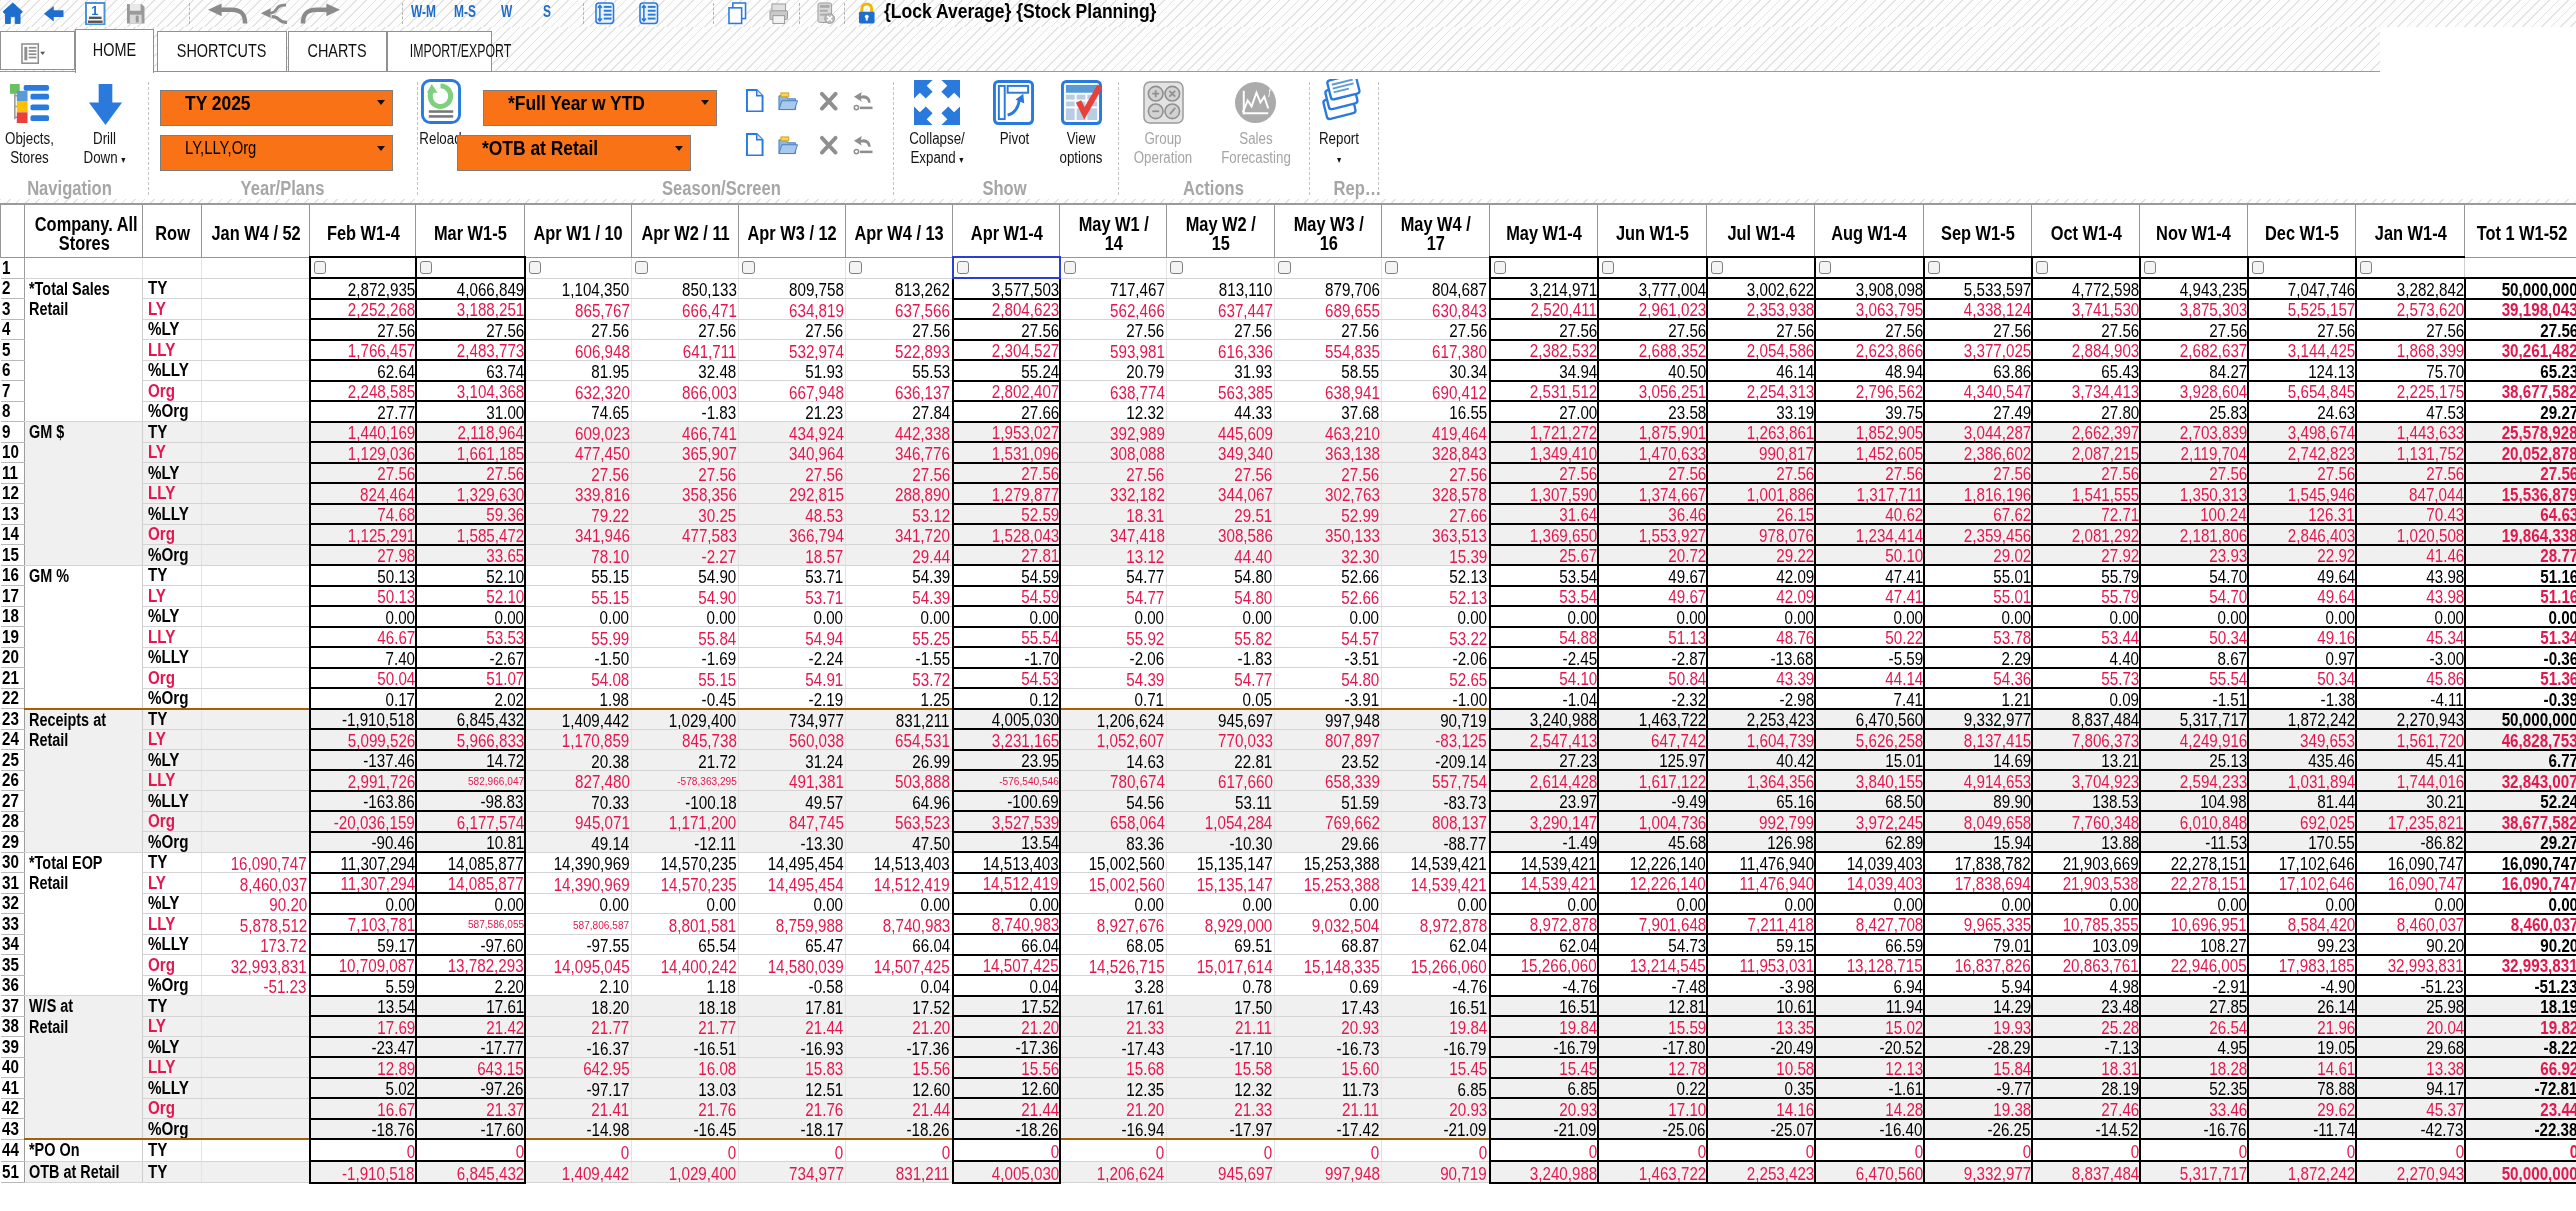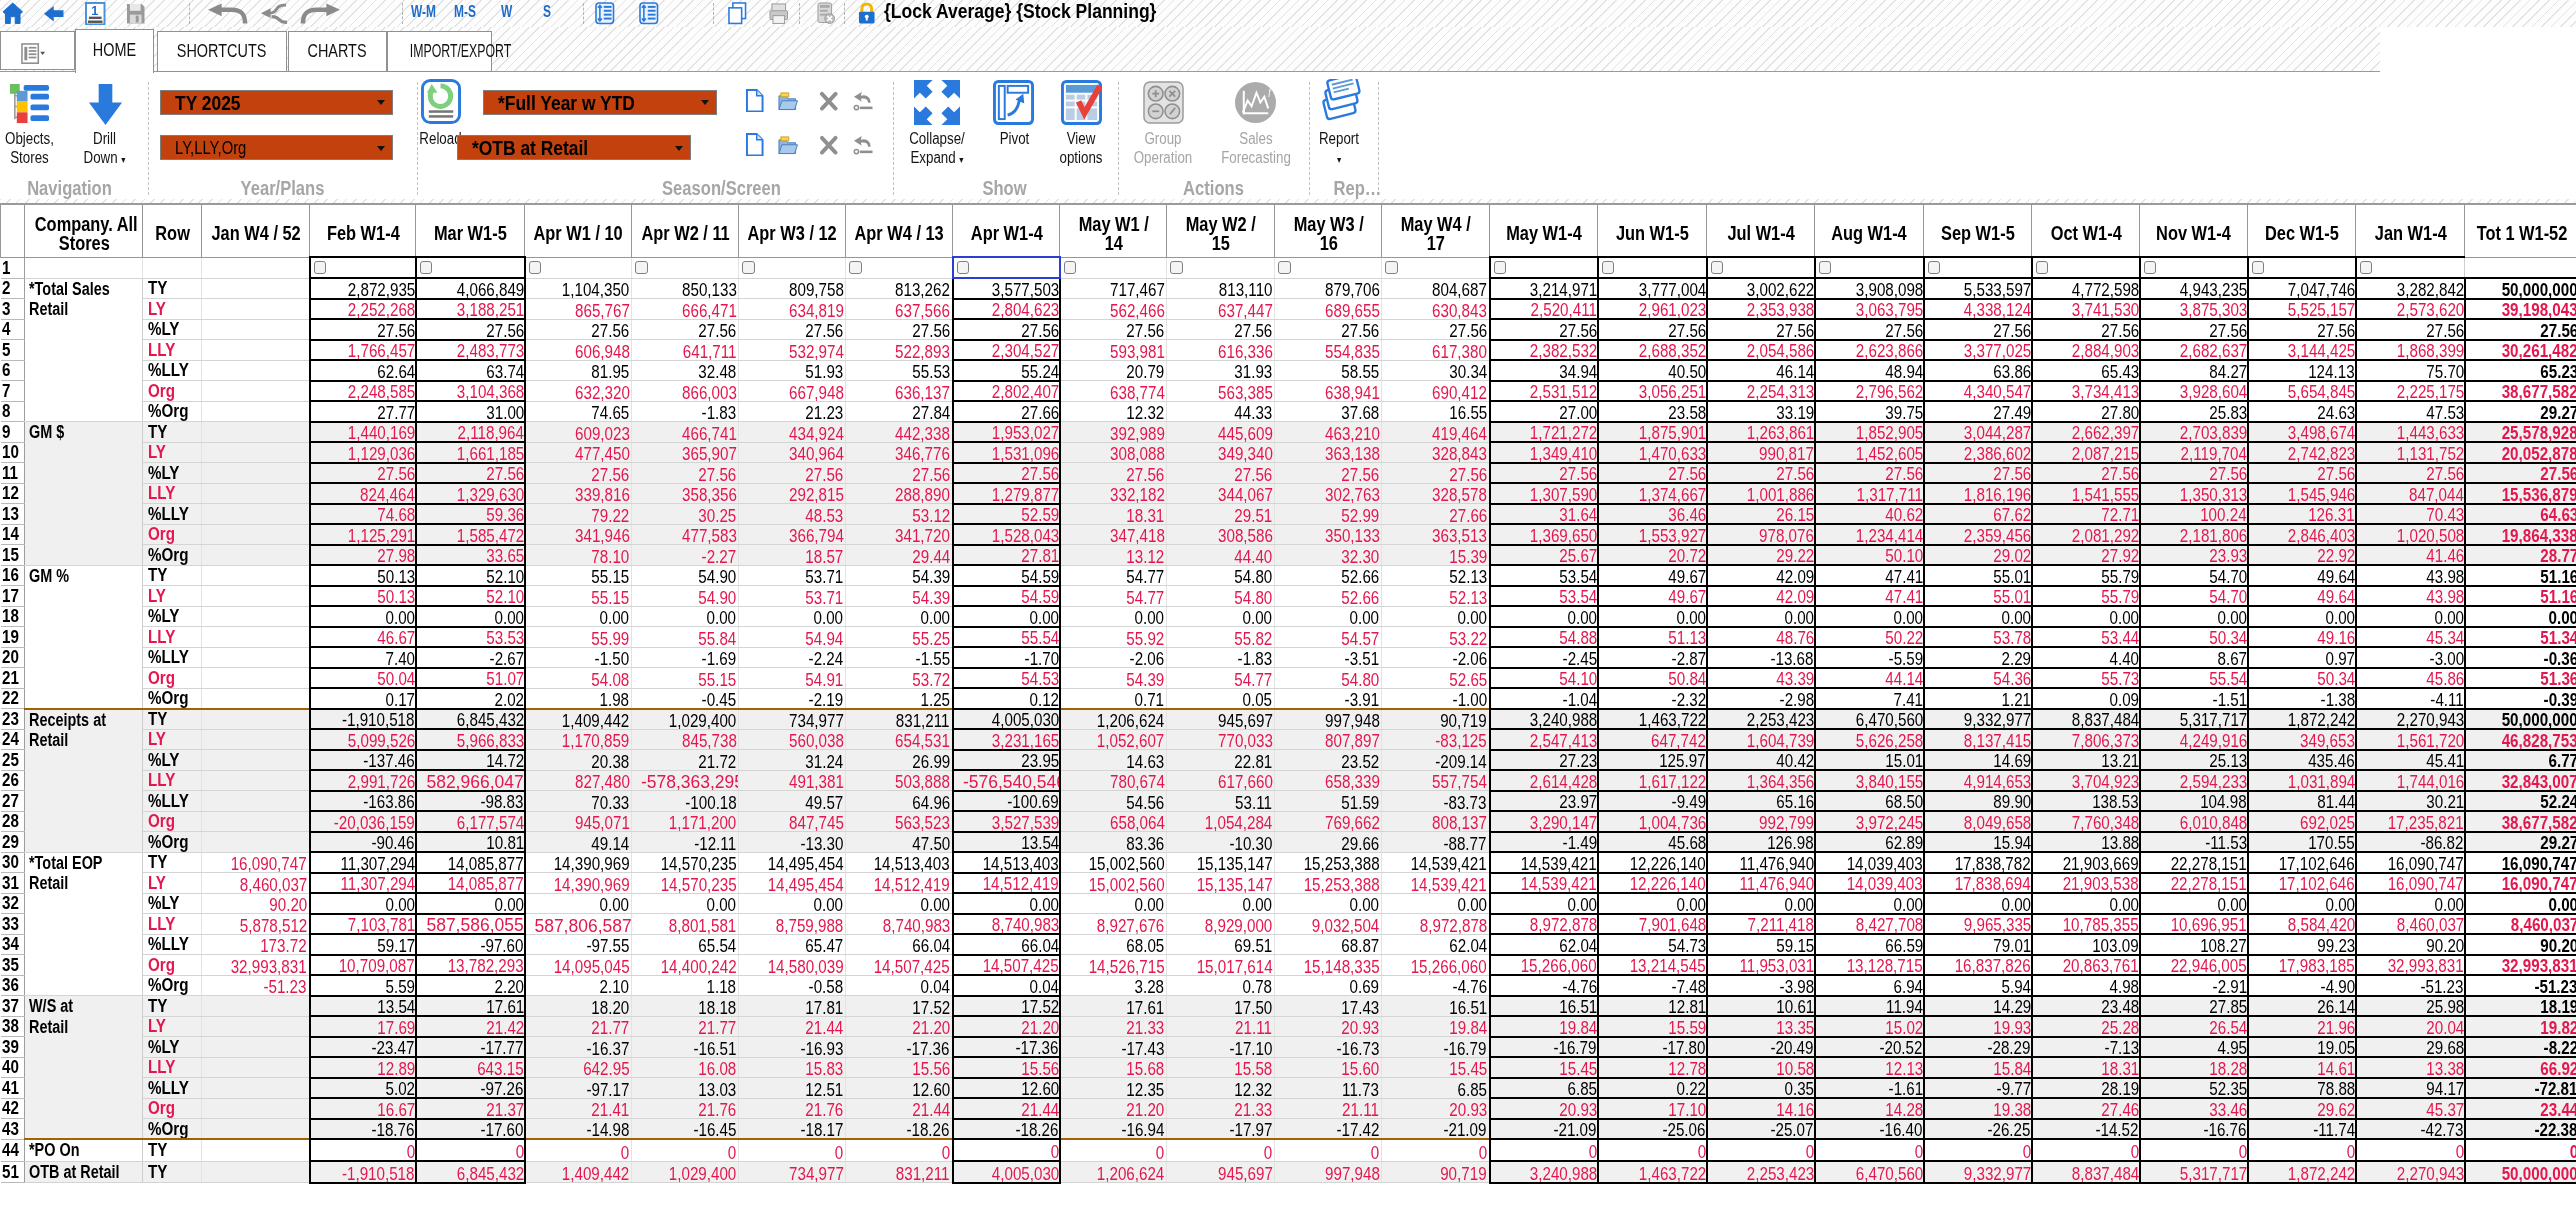--- a/index.html
+++ b/index.html
@@ -19,21 +19,21 @@
 .tab span{display:inline-block;transform:scaleX(0.82);transform-origin:50% 50%}
 .tab.active{top:2px;height:44px;border-bottom:none;z-index:2;line-height:41px}
 #menubox{position:absolute;left:0;top:3.9px;width:75px;height:39px;background:#fff;border:1px solid #919191}
 
 #ribbon{position:absolute;left:0;top:77px;width:2576px;height:122px;background:#fff}
 #ribbonhatch{position:absolute;left:0;top:199px;width:2576px;height:5.9px;border-bottom:1px solid #cfcfcf}
 .gsep{position:absolute;top:4.9px;height:113px;width:0;border-left:1px dashed #c3c3c3}
 .glabel{position:absolute;top:100px;width:195px;text-align:center;font-weight:bold;font-size:19.5px;color:#a6a6a6;transform:scaleX(0.85)}
 .cap{position:absolute;font-size:15.6px;color:#141414;text-align:center;line-height:18.5px;white-space:nowrap;transform:scaleX(0.855)}
 .cap.dis{color:#a5a5a5}
-.combo{position:absolute;height:25px;background:#c2410c;border:1px solid #7e7e7e;font-size:18.5px;color:#000;line-height:23.4px;padding-left:14px;white-space:nowrap}
+.combo{position:absolute;height:36px;background:#f97316;border:1px solid #7e7e7e;font-size:18.5px;color:#000;line-height:23.4px;padding-left:24px;white-space:nowrap}
 .combo span{display:inline-block;transform:scaleX(0.8);transform-origin:0 50%}
 .combo.b{font-weight:bold;font-size:20.5px}
 .combo.b span{transform:scaleX(0.85)}
 .combo .ar{position:absolute;right:6.8px;top:9.8px;width:0;height:0;border-left:4.4px solid transparent;border-right:4.4px solid transparent;border-top:5.4px solid #111}
 
 #grid{position:absolute;left:0;top:203px;width:2576px;table-layout:fixed;border-collapse:collapse;background:#fff}
 #grid td{overflow:hidden;white-space:nowrap}#grid th{overflow:hidden}
 #grid th{border:1px solid #969696;border-top:2px solid #9a9a9a;font-size:19.5px;font-weight:bold;color:#000;text-align:center;vertical-align:middle;line-height:18.5px;padding-top:5.9px;background:#fff;white-space:normal}
 #grid td{border-right:1px solid #e3e3e3;border-bottom:1px solid #d4d4d4;font-size:18.5px;line-height:15.6px;vertical-align:bottom}
 #grid td.rn{border-right:1px solid #9d9d9d;border-bottom:1px solid #b9b9b9;font-weight:bold;font-size:18.5px;padding-left:1px;vertical-align:middle;background:#fff}
@@ -49,21 +49,21 @@
 #grid td.red{color:#e3174e}
 #grid td.lab.red{color:#e3174e}
 #grid tr.cbr td{vertical-align:middle}
 #grid td.sel{border:2px solid #2b3dd2}
 #grid td.totcb{border-bottom:2px solid #000}
 #grid td.jt{border-right:1px solid #cfcfcf}
 #grid i{font-style:normal;display:inline-block;transform:scaleX(0.82);white-space:nowrap}
 #grid td.num i{transform-origin:100% 50%}
 #grid td.lab i,#grid td.sec i,#grid td.rn i{transform-origin:0 50%}
 #grid th i{transform-origin:50% 50%;transform:scaleX(0.84)}
-#grid td.sm{font-size:19px}
+#grid td.sm{font-size:11px}
 #grid td.sm i{transform:scaleX(0.92)}
 .ck{width:12.7px;height:13.7px;margin-left:2.9px;background:#f4f4f4;border:1.5px solid #7f7f7f;border-radius:2.9px}
 </style></head>
 <body>
 <div id="root">
 <div id="topbar" class="hatch">
       <div class="ticon" style="left:2px"><svg width="21.5" height="23.4" viewBox="0 0 22 24" style="">
           <path d="M11 1 L21 10 L18.5 12.5 L18.5 22 L13.5 22 L13.5 15 L8.5 15 L8.5 22 L3.5 22 L3.5 12.5 L1 10 Z" fill="#1d6ece" stroke="#1d6ece"></path>
         </svg></div>
       <div class="ticon" style="left:43px"><svg width="21.5" height="23.4" viewBox="0 0 22 24" style="">

